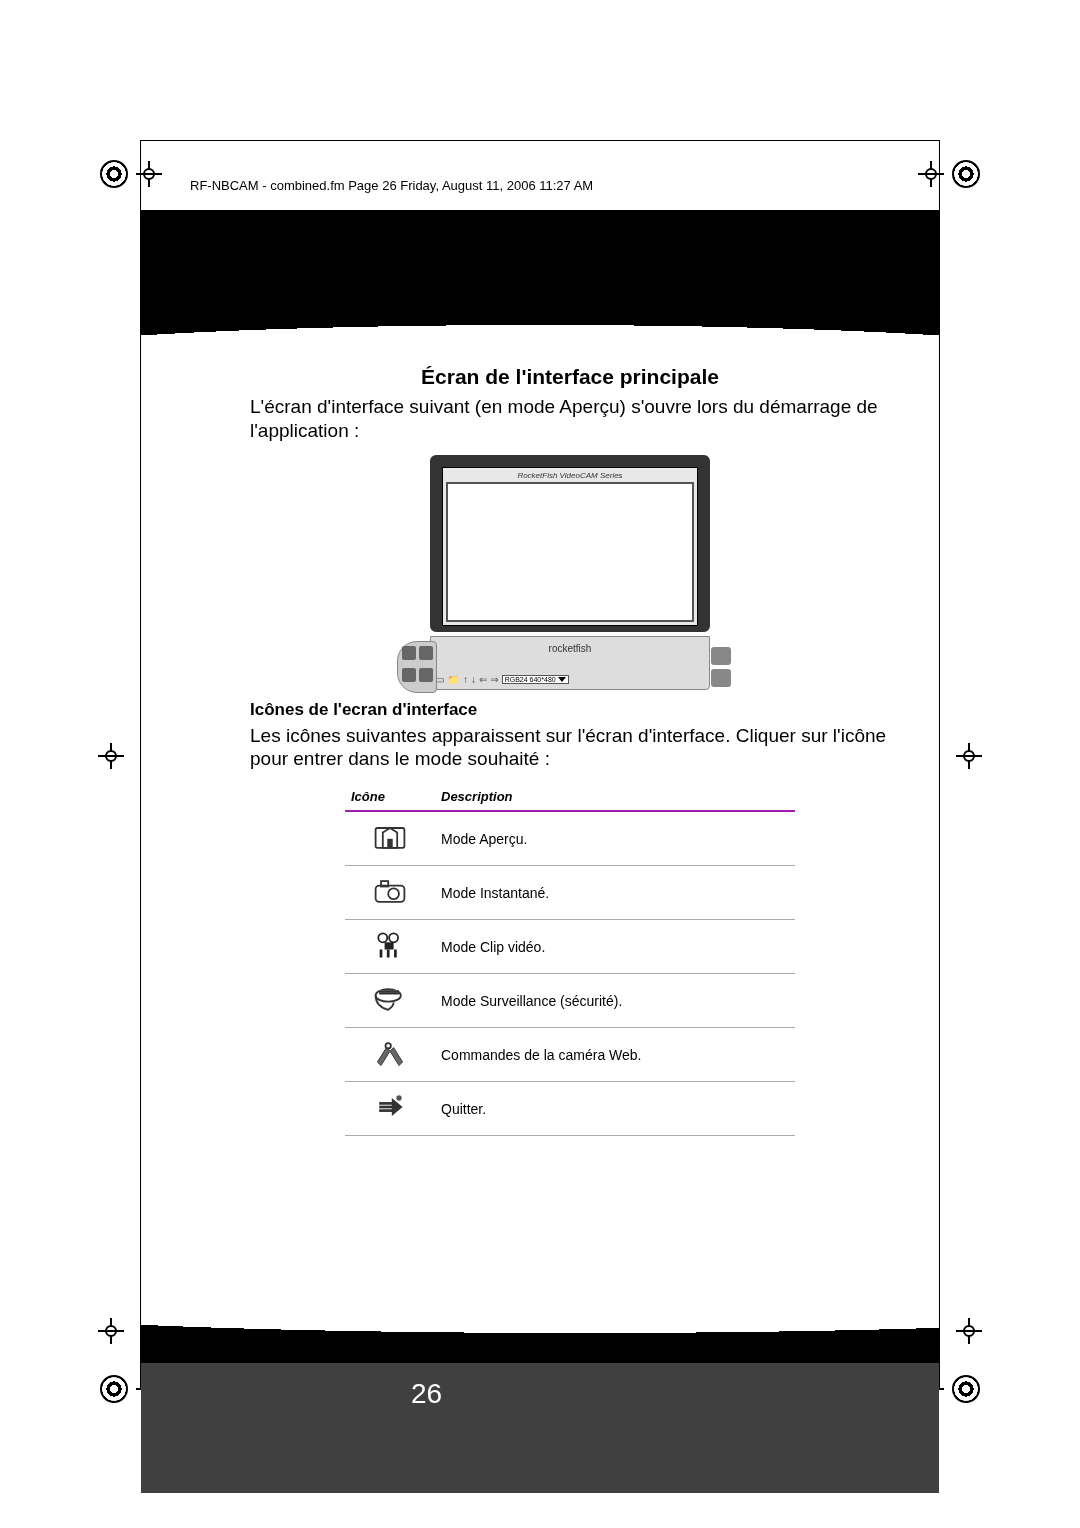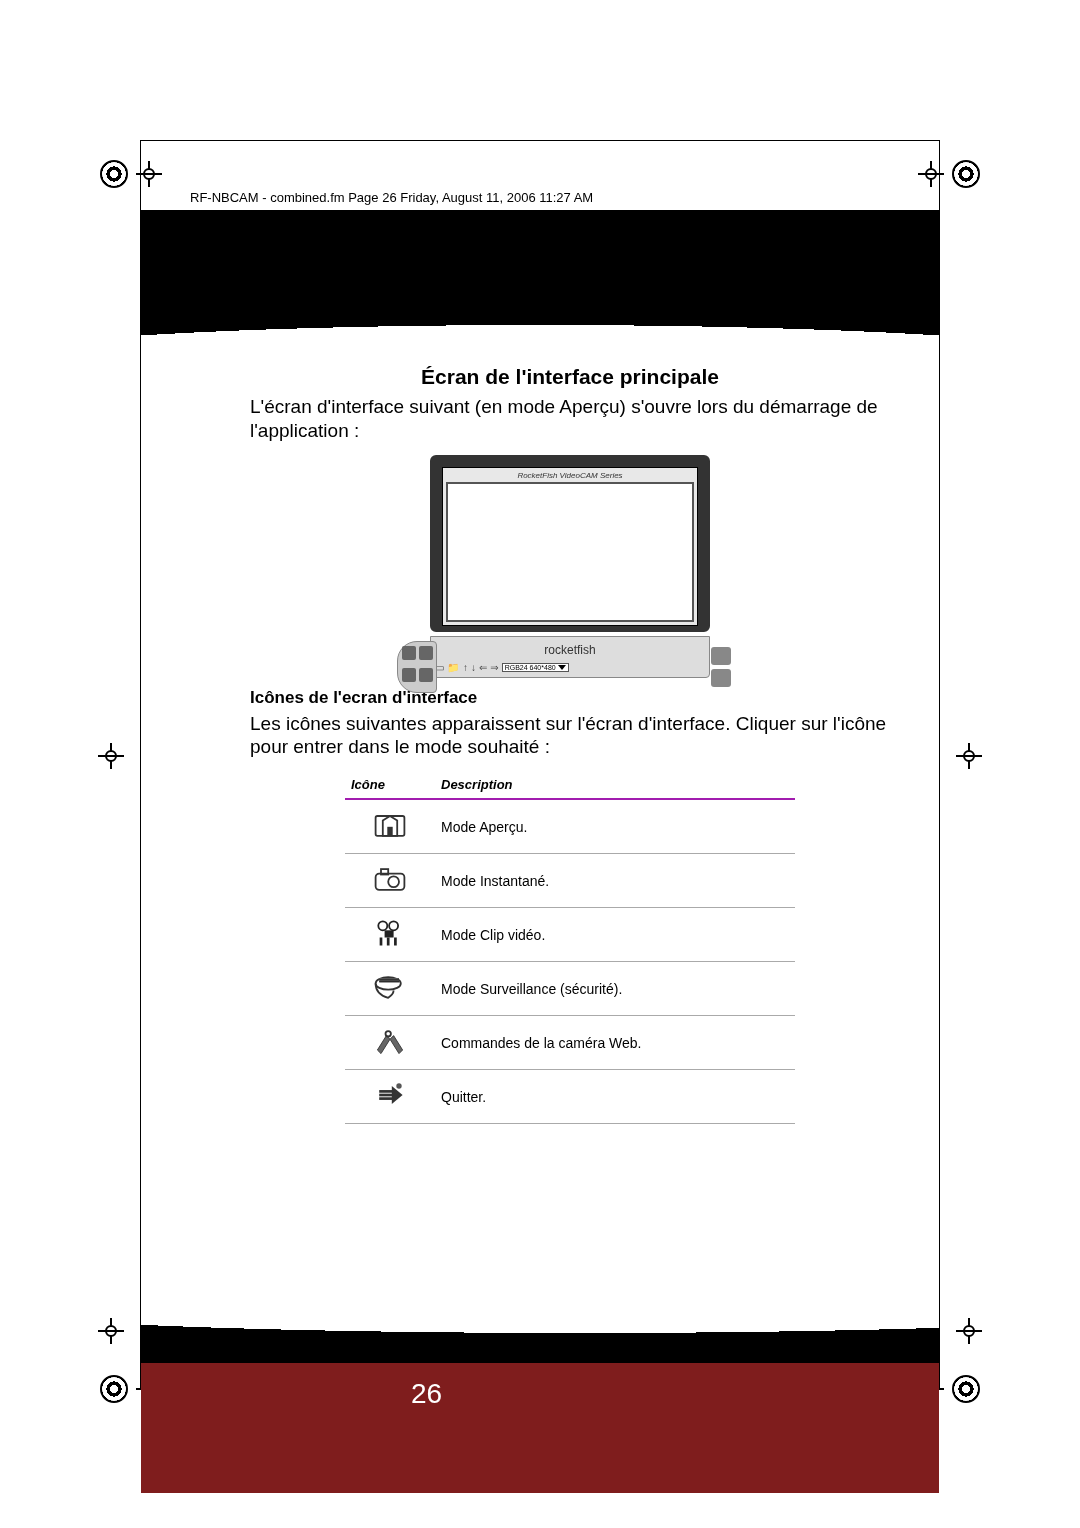--- a/index.html
+++ b/index.html
@@ -29,21 +29,21 @@
   .reg-row { display:flex; align-items:center; gap:10px;}
   
   .r-tl{ left:100px; top:160px;} .r-tr{ right:100px; top:160px;}
   .r-ml{ left:100px; top:745px;} .r-mr{ right:100px; top:745px;}
   .r-bl{ left:100px; top:1320px;} .r-br{ right:100px; top:1320px;}
   .r-bl2{ left:100px; top:1375px;} .r-br2{ right:100px; top:1375px;}
   .r-bm{ left:520px; top:1375px;}
   
   .header-line {
     position: absolute;
-    left: 190px; top: 190px;
+    left: 190px; top: 178px;
     font-size: 13px; color:#000;
   }
   .black-band-top {
     position:absolute; left:141px; top:210px; width:798px; height:115px;
     background:#000;
   }
   .black-band-top .curve{
     position:absolute; left:0; bottom:-35px; width:100%; height:70px;
     background: radial-gradient(ellipse 140% 100% at 50% 100%, #fff 0 50%, #000 50% 100%);
   }
@@ -59,21 +59,21 @@
   .monitor {
     border: 12px solid #333; border-bottom-width:6px; border-radius:6px;
     background:#e8e8e8; padding:4px; box-shadow:0 0 0 1px #000 inset;
   }
   .mon-title { text-align:center; font-size:8px; font-style:italic; font-weight:normal; color:#333; margin-bottom:2px;}
   .mon-screen { background:#fff; border:2px solid #555; height:140px;}
   .mon-toolbar {
     margin-top:4px; background:#ddd; border:1px solid #888; border-radius:0 0 4px 4px;
     padding:6px 4px 4px 4px; position:relative;
   }
-  .mon-brand { text-align:center; font-size:12px; color:#333; margin-bottom:5px;}
+  .mon-brand { text-align:center; font-size:10px; color:#333; margin-bottom:20px;}
   .mon-row { display:flex; align-items:center; gap:3px; font-size:8px;}
   .mon-left-icons{
     position:absolute; left:-34px; top:4px; width:40px; height:52px;
     background:#ccc; border:1px solid #888; border-radius:20px 4px 4px 20px;
     padding:4px; display:grid; grid-template-columns:1fr 1fr; gap:3px;
   }
   .mini-ico{ width:14px; height:14px; background:#666; border-radius:2px;}
   .mon-right-icons{
     position:absolute; right:-26px; top:4px; width:28px; height:52px;
     display:flex; flex-direction:column; gap:4px; align-items:center; justify-content:center;
@@ -86,21 +86,21 @@
   .h2 { font-weight:bold; font-size:17px; margin:8px 0 4px 0;}
 
   .icon-table-wrap { width:450px; margin:12px auto 0 auto;}
   .icon-table { width:100%; border-collapse:collapse; font-size:14px;}
   .icon-table th { text-align:left; font-weight:bold; font-size:13px; padding:6px 6px; border-bottom:2px solid #a21caf;font-style:italic;}
   .icon-table td { padding:10px 6px; border-bottom:1px solid #aaa; vertical-align:middle;}
   .icon-table td.ic { width:90px; text-align:center;}
   .ico-svg { width:36px; height:30px;}
 
   .black-band-bottom{
-    position:absolute; left:141px; bottom:35px; width:798px; height:160px; background:#7f1d1d;
+    position:absolute; left:141px; bottom:35px; width:798px; height:160px; background:#404040;
   }
   .black-band-bottom .curve2{
     position:absolute; left:0; top:-30px; width:100%; height:60px;
     background: radial-gradient(ellipse 160% 100% at 55% 0%, #fff 0 50%, #000 50% 100%);
   }
   .page-num{
     position:absolute; left:270px; top:45px; color:#fff; font-size:28px;
   }
 </style>
 </head>

